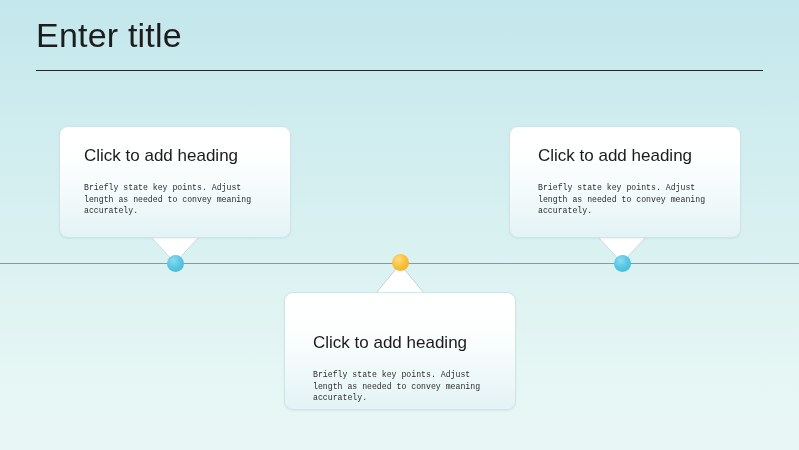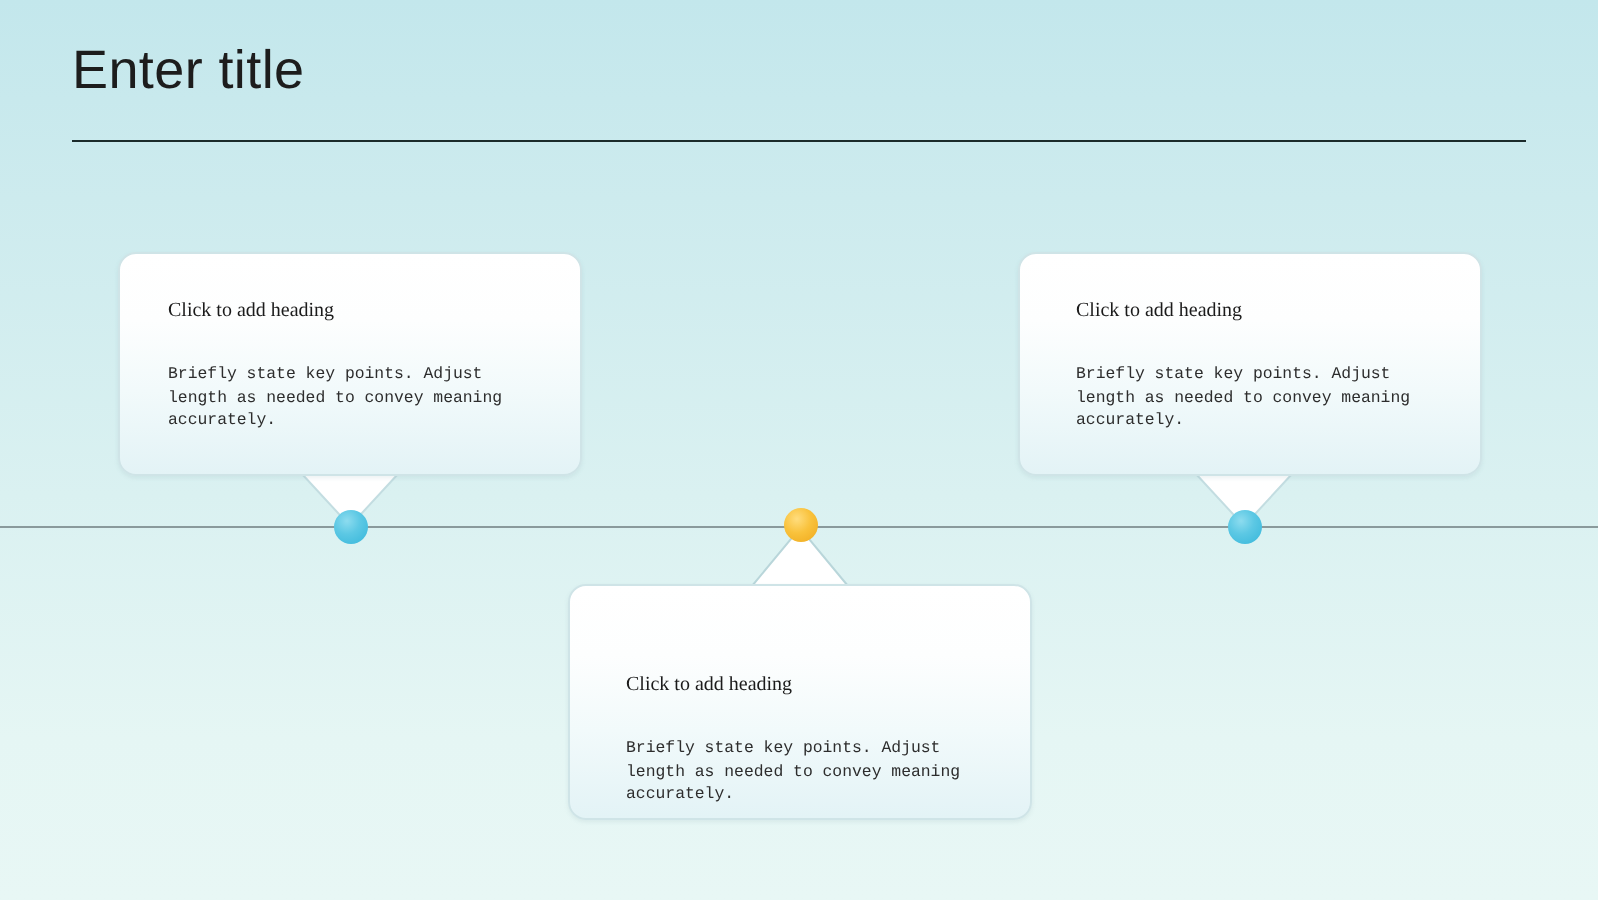--- a/index.html
+++ b/index.html
@@ -22,21 +22,21 @@
   }
 
   
   #title-block {
     position: absolute;
     left: 36px;
     top: 18px;
     width: 727px;
   }
   #page-title {
-    font-size: 27px;
+    font-size: 34px;
     line-height: 34px;
     color: #1d1d1d;
     font-weight: 400;
     letter-spacing: 0.2px;
     white-space: nowrap;
   }
   #title-rule {
     position: absolute;
     left: 36px;
     top: 70px;
@@ -59,25 +59,24 @@
   .callout {
     position: absolute;
     border: 1px solid #cfe4e7;
     border-radius: 9px;
     background: linear-gradient(to bottom, #ffffff 0%, #fdfefe 30%, #f2fafb 62%, #e3f3f6 100%);
     box-sizing: border-box;
     box-shadow: 0 1px 2px rgba(110, 150, 155, 0.13);
   }
   .callout-heading {
     position: absolute;
-    font-size: 10px;
+    font-size: 17px;
     line-height: 16px;
     color: #1b1b1b;
     white-space: nowrap;
-    font-family: Liberation Serif, serif;
   }
   .callout-body {
     position: absolute;
     font-size: 8.2px;
     line-height: 11.5px;
     color: #2d2d2d;
     font-family: Liberation Mono, monospace;
   }
 
   

